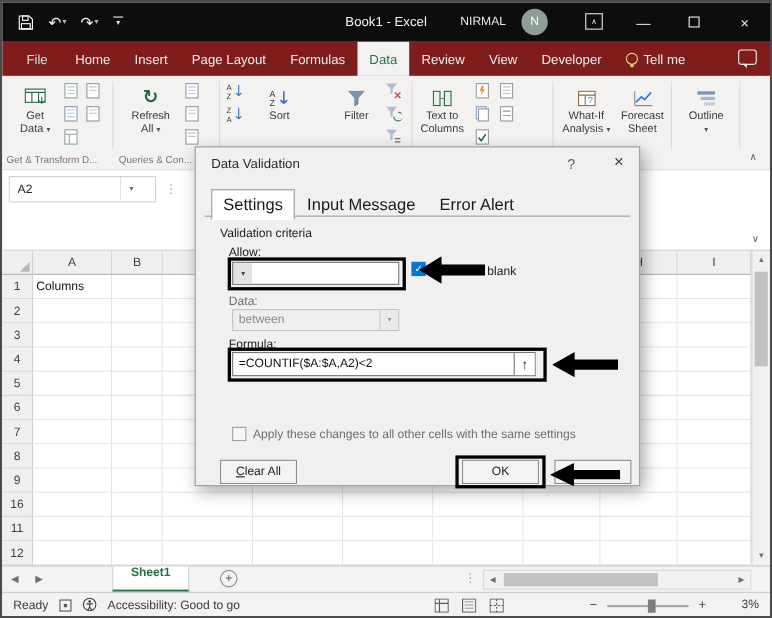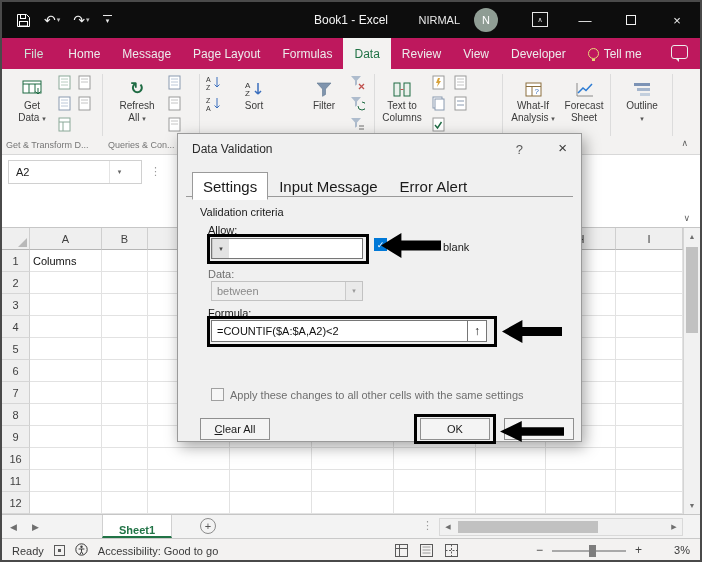--- a/index.html
+++ b/index.html
@@ -18,21 +18,21 @@
   .custom-qat .caret{font-size:7px;color:#e8e8e8}
   .tb-title{position:absolute;left:50%;top:0;transform:translateX(-50%);height:36px;display:flex;align-items:center;font-size:12px;color:#f5f5f5}
   .user-name{position:absolute;right:240px;top:0;height:36px;display:flex;align-items:center;font-size:11px;color:#e8e8e8}
   .avatar{position:absolute;right:202px;top:6px;width:24px;height:24px;border-radius:50%;background:#8f9d94;color:#fff;font-size:11px;display:flex;align-items:center;justify-content:center}
   .ribbon-disp{position:absolute;right:152px;top:10px;width:16px;height:15px;border:1px solid #e6e6e6;display:flex;align-items:center;justify-content:center;font-size:7px;color:#e6e6e6}
   .win-btns{position:absolute;right:0;top:0;height:36px;display:flex}
   .win-btn{width:46px;height:36px;display:flex;align-items:center;justify-content:center;font-size:13px;color:#f0f0f0}
   .max-box{width:10px;height:10px;border:1px solid #f0f0f0}
 
   
-  .tabrow{position:absolute;left:0;top:36px;width:100%;height:31px;background:#be185d;display:flex;align-items:flex-end}
+  .tabrow{position:absolute;left:0;top:36px;width:100%;height:31px;background:#7f1d1d;display:flex;align-items:flex-end}
   .rtab{height:31px;display:flex;align-items:center;padding:0 11px;font-size:12px;color:#ececec;white-space:nowrap}
   .rtab.file{margin-left:8px;padding:0 14px;color:#cfe3d8}
   .rtab.active{background:#f3f2f1;color:#217346}
   .bulb{width:11px;height:11px;border:1px solid #e8d87a;border-radius:50%;position:relative;margin-right:5px}
   .bulb:after{content:"";position:absolute;left:3px;bottom:-3px;width:3px;height:2px;background:#e8d87a}
   .comment-ic{position:absolute;right:12px;top:7px;width:17px;height:14px;border:1px solid #ececec;border-radius:3px}
   .comment-ic:after{content:"";position:absolute;left:3px;bottom:-4px;border-left:4px solid transparent;border-right:0 solid transparent;border-top:4px solid #ececec}
 
   
   .ribbon{position:absolute;left:0;top:67px;width:100%;height:86px;background:#f3f2f1;border-bottom:1px solid #d8d8d8}
@@ -63,21 +63,21 @@
   .grow{display:flex;height:22px}
   .rownum{width:28px;display:flex;align-items:center;justify-content:center;font-size:11px;color:#3f3f3f;background:#efefef;border-right:1px solid #cfcfcf;border-bottom:1px solid #d6d6d6}
   .cell{height:22px;background:#fff;border-right:1px solid #e2e2e2;border-bottom:1px solid #e2e2e2;font-size:11px;color:#111;display:flex;align-items:center;padding-left:3px;overflow:hidden}
   .vscroll{position:absolute;left:681px;top:226px;width:17px;height:286px;background:#f1f1f1;border-left:1px solid #d4d4d4}
   .vscroll .sbtn{position:absolute;left:0;width:100%;height:17px;display:flex;align-items:center;justify-content:center;font-size:7px;color:#6f6f6f}
   .vscroll .thumb{position:absolute;left:2px;width:12px;background:#c1c1c1}
 
   
   .sheettabs{position:absolute;left:0;top:512px;width:100%;height:24px;background:#f3f3f3;border-top:1px solid #c6c6c6}
   .navarr{position:absolute;top:0;height:100%;display:flex;align-items:center;font-size:9px;color:#6f6f6f}
-  .stab{position:absolute;left:100px;top:0;height:23px;background:#fff;border-left:1px solid #d0d0d0;border-right:1px solid #d0d0d0;border-bottom:2px solid #217346;color:#217346;font-weight:bold;font-size:11px;display:flex;align-items:flex-end;padding:0 16px}
+  .stab{position:absolute;left:100px;top:0;height:23px;background:#fff;border-left:1px solid #d0d0d0;border-right:1px solid #d0d0d0;border-bottom:2px solid #217346;color:#217346;font-weight:bold;font-size:11px;display:flex;align-items:flex-start;padding:0 16px}
   .addsheet{position:absolute;left:198px;top:3px;width:16px;height:16px;border:1px solid #8c8c8c;border-radius:50%;display:flex;align-items:center;justify-content:center;font-size:11px;color:#555}
   .splitdots{position:absolute;left:420px;top:4px;font-size:11px;color:#9a9a9a}
   .hscroll{position:absolute;left:437px;top:3px;width:244px;height:18px;background:#f1f1f1;border:1px solid #d9d9d9;display:flex;align-items:center}
   .hscroll .sbtn{width:16px;height:100%;display:flex;align-items:center;justify-content:center;font-size:7px;color:#6f6f6f}
   .hscroll .track{flex:1;height:100%;position:relative}
   .hscroll .thumb{position:absolute;left:2px;top:2px;height:12px;width:140px;background:#c1c1c1}
 
   
   .statusbar{position:absolute;left:0;top:536px;width:100%;height:24px;background:#f3f2f1;border-top:1px solid #c9c9c9;font-size:11px;color:#3a3a3a}
   .sb-left{position:absolute;left:10px;top:0;height:100%;display:flex;align-items:center;gap:10px}
@@ -165,21 +165,21 @@
   </div>
 
   <div class="tabrow">
     <div class="rtab file">
         <span>File</span>
       </div>
     <div class="rtab">
         <span>Home</span>
       </div>
     <div class="rtab">
-        <span>Message</span>
+        <span>Insert</span>
       </div>
     <div class="rtab">
         <span>Page Layout</span>
       </div>
     <div class="rtab">
         <span>Formulas</span>
       </div>
     <div class="rtab active">
         <span>Data</span>
       </div>

